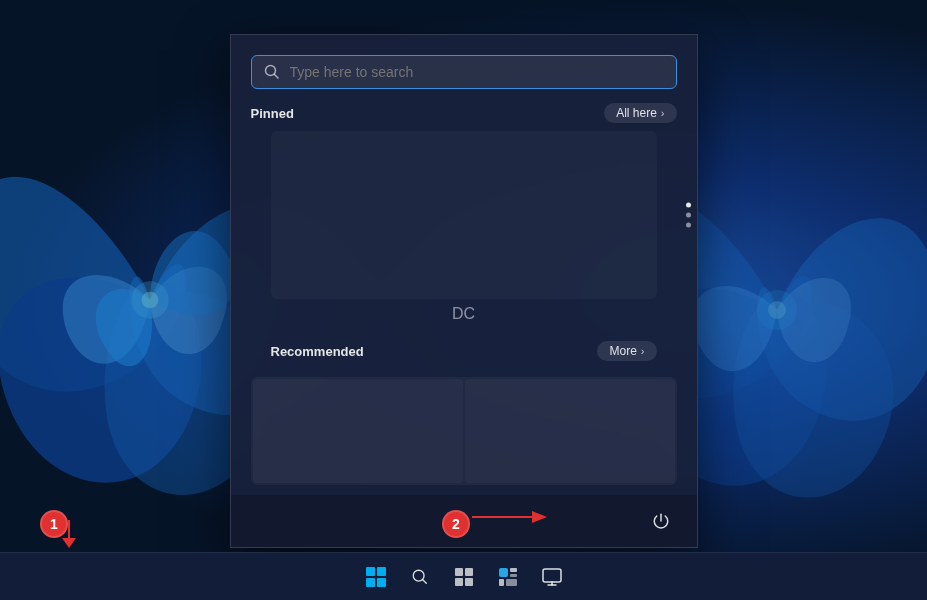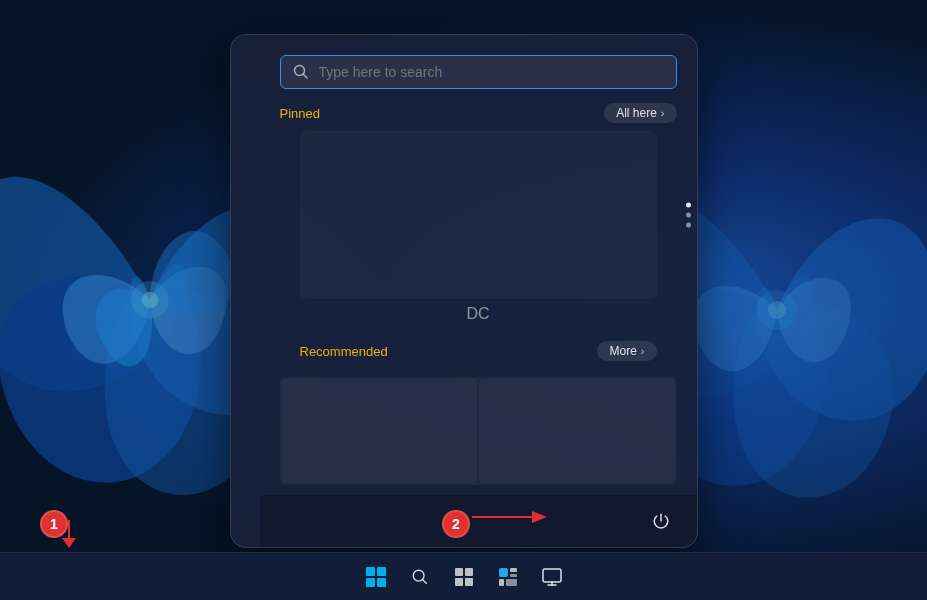--- a/index.html
+++ b/index.html
@@ -68,26 +68,25 @@
     }
 
     
     .start-menu {
       position: absolute;
       left: 50%;
       transform: translateX(-50%);
       bottom: 52px;
       width: 468px;
       background: rgba(24, 32, 58, 0.96);
-      border-radius: 16px;
+      border-radius: 0;
       border: 1px solid rgba(255,255,255,0.12);
       backdrop-filter: blur(40px);
       overflow: hidden;
       box-shadow: 0 16px 48px rgba(0,0,0,0.6);
-      padding-left: 29px;
     }
 
     
     .search-bar {
       margin: 20px 20px 0 20px;
       display: flex;
       align-items: center;
       background: rgba(255,255,255,0.08);
       border: 1.5px solid #3a8fde;
       border-radius: 6px;
@@ -113,23 +112,23 @@
 
     
     .section-header {
       display: flex;
       align-items: center;
       justify-content: space-between;
       padding: 14px 20px 8px 20px;
     }
 
     .section-title {
-      color: #eab308;
+      color: #e5e5e5;
       font-size: 13px;
-      font-weight: 400;
+      font-weight: 700;
     }
 
     .all-apps-btn {
       display: flex;
       align-items: center;
       gap: 4px;
       background: rgba(255,255,255,0.1);
       border: none;
       border-radius: 14px;
       padding: 3px 12px;

